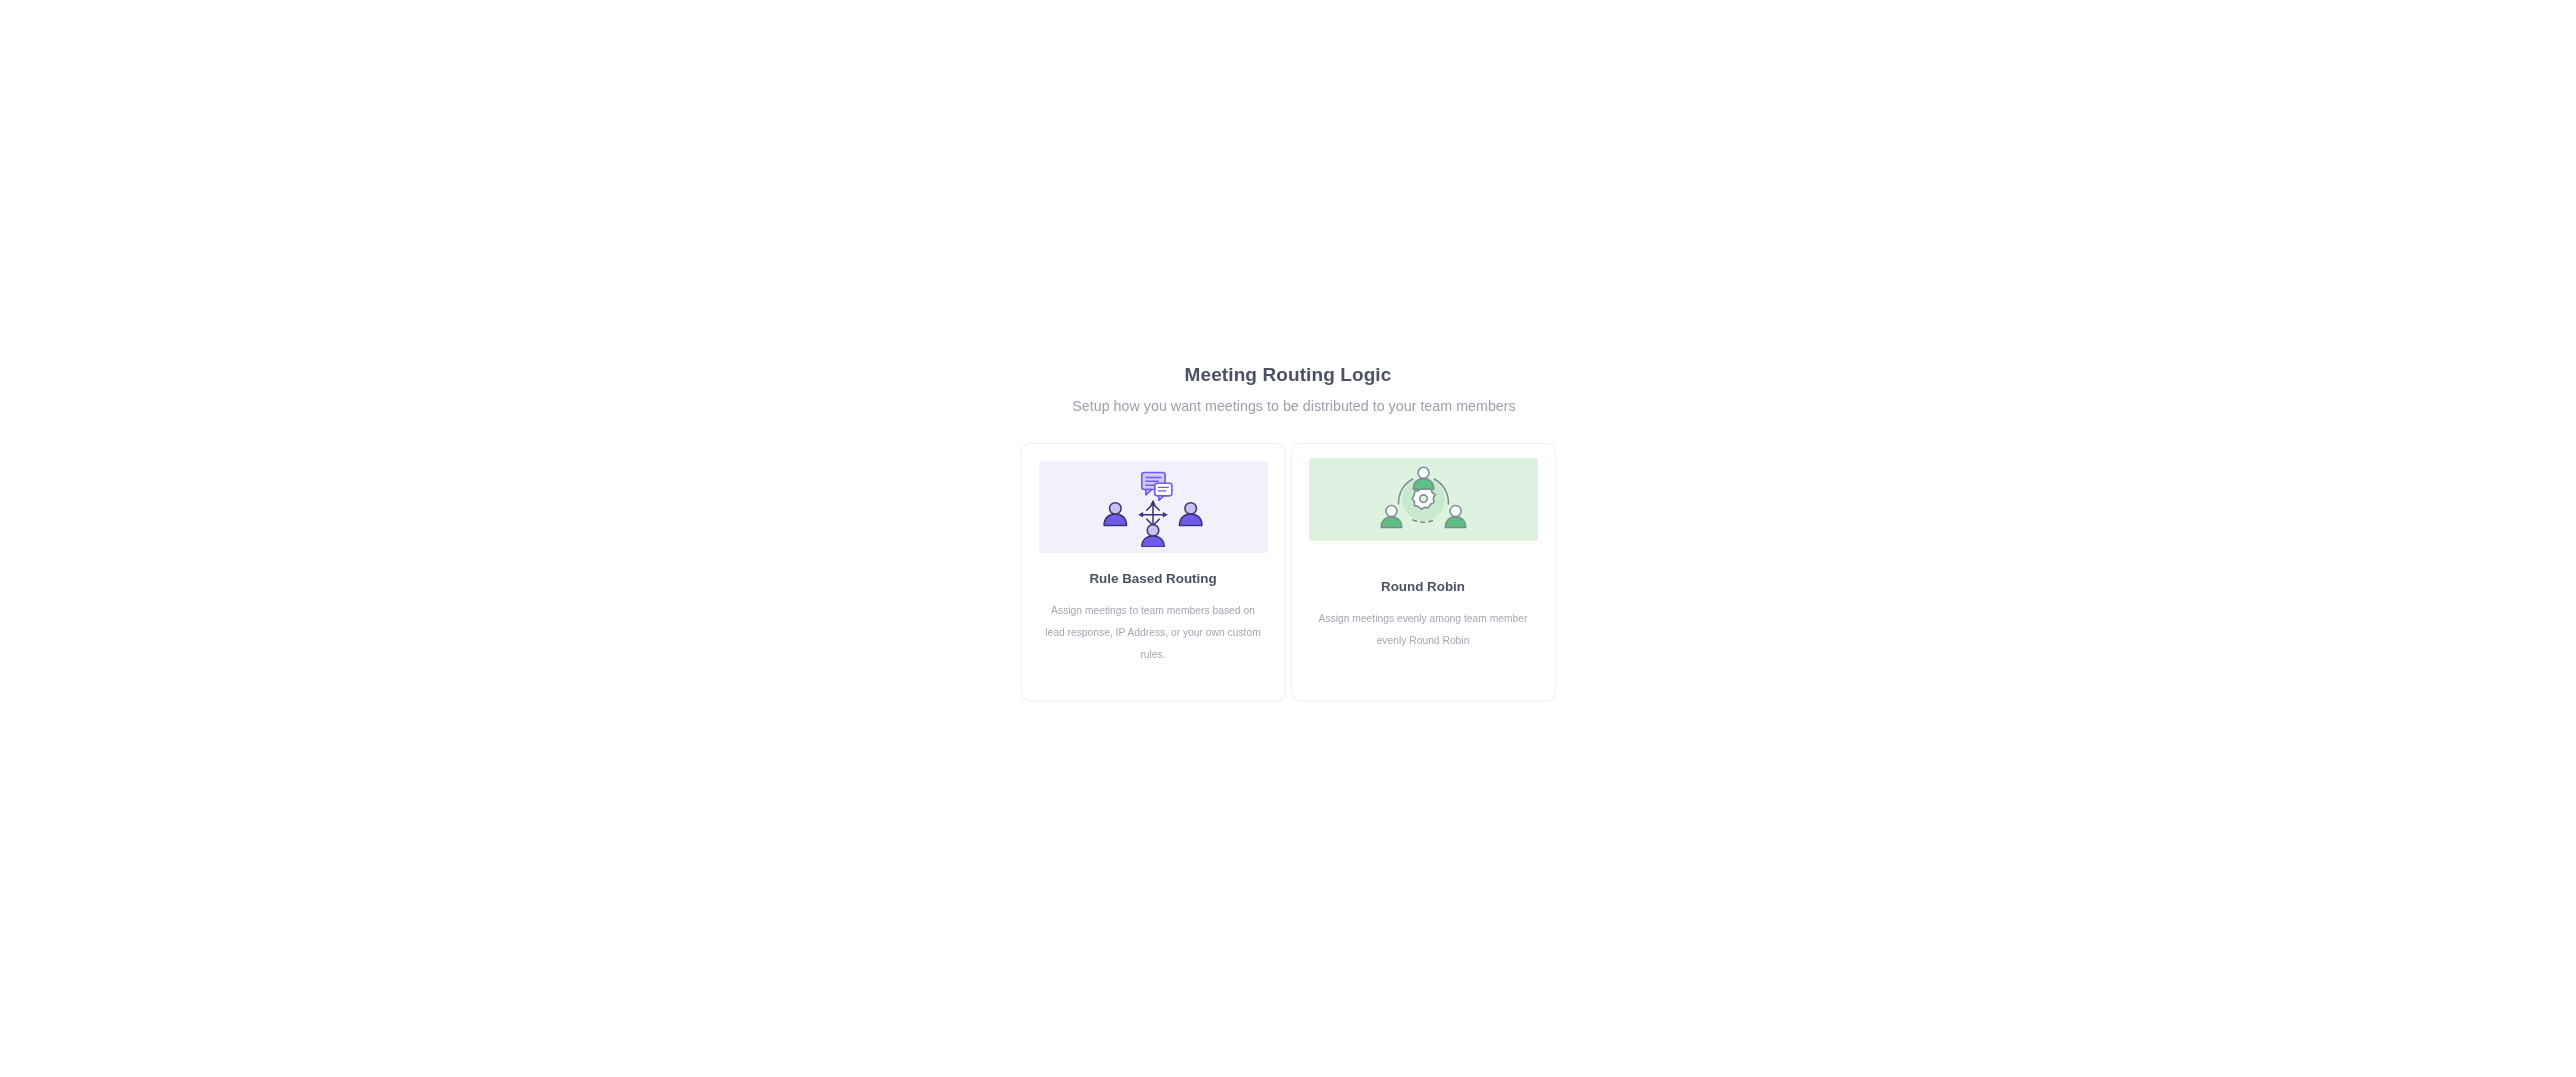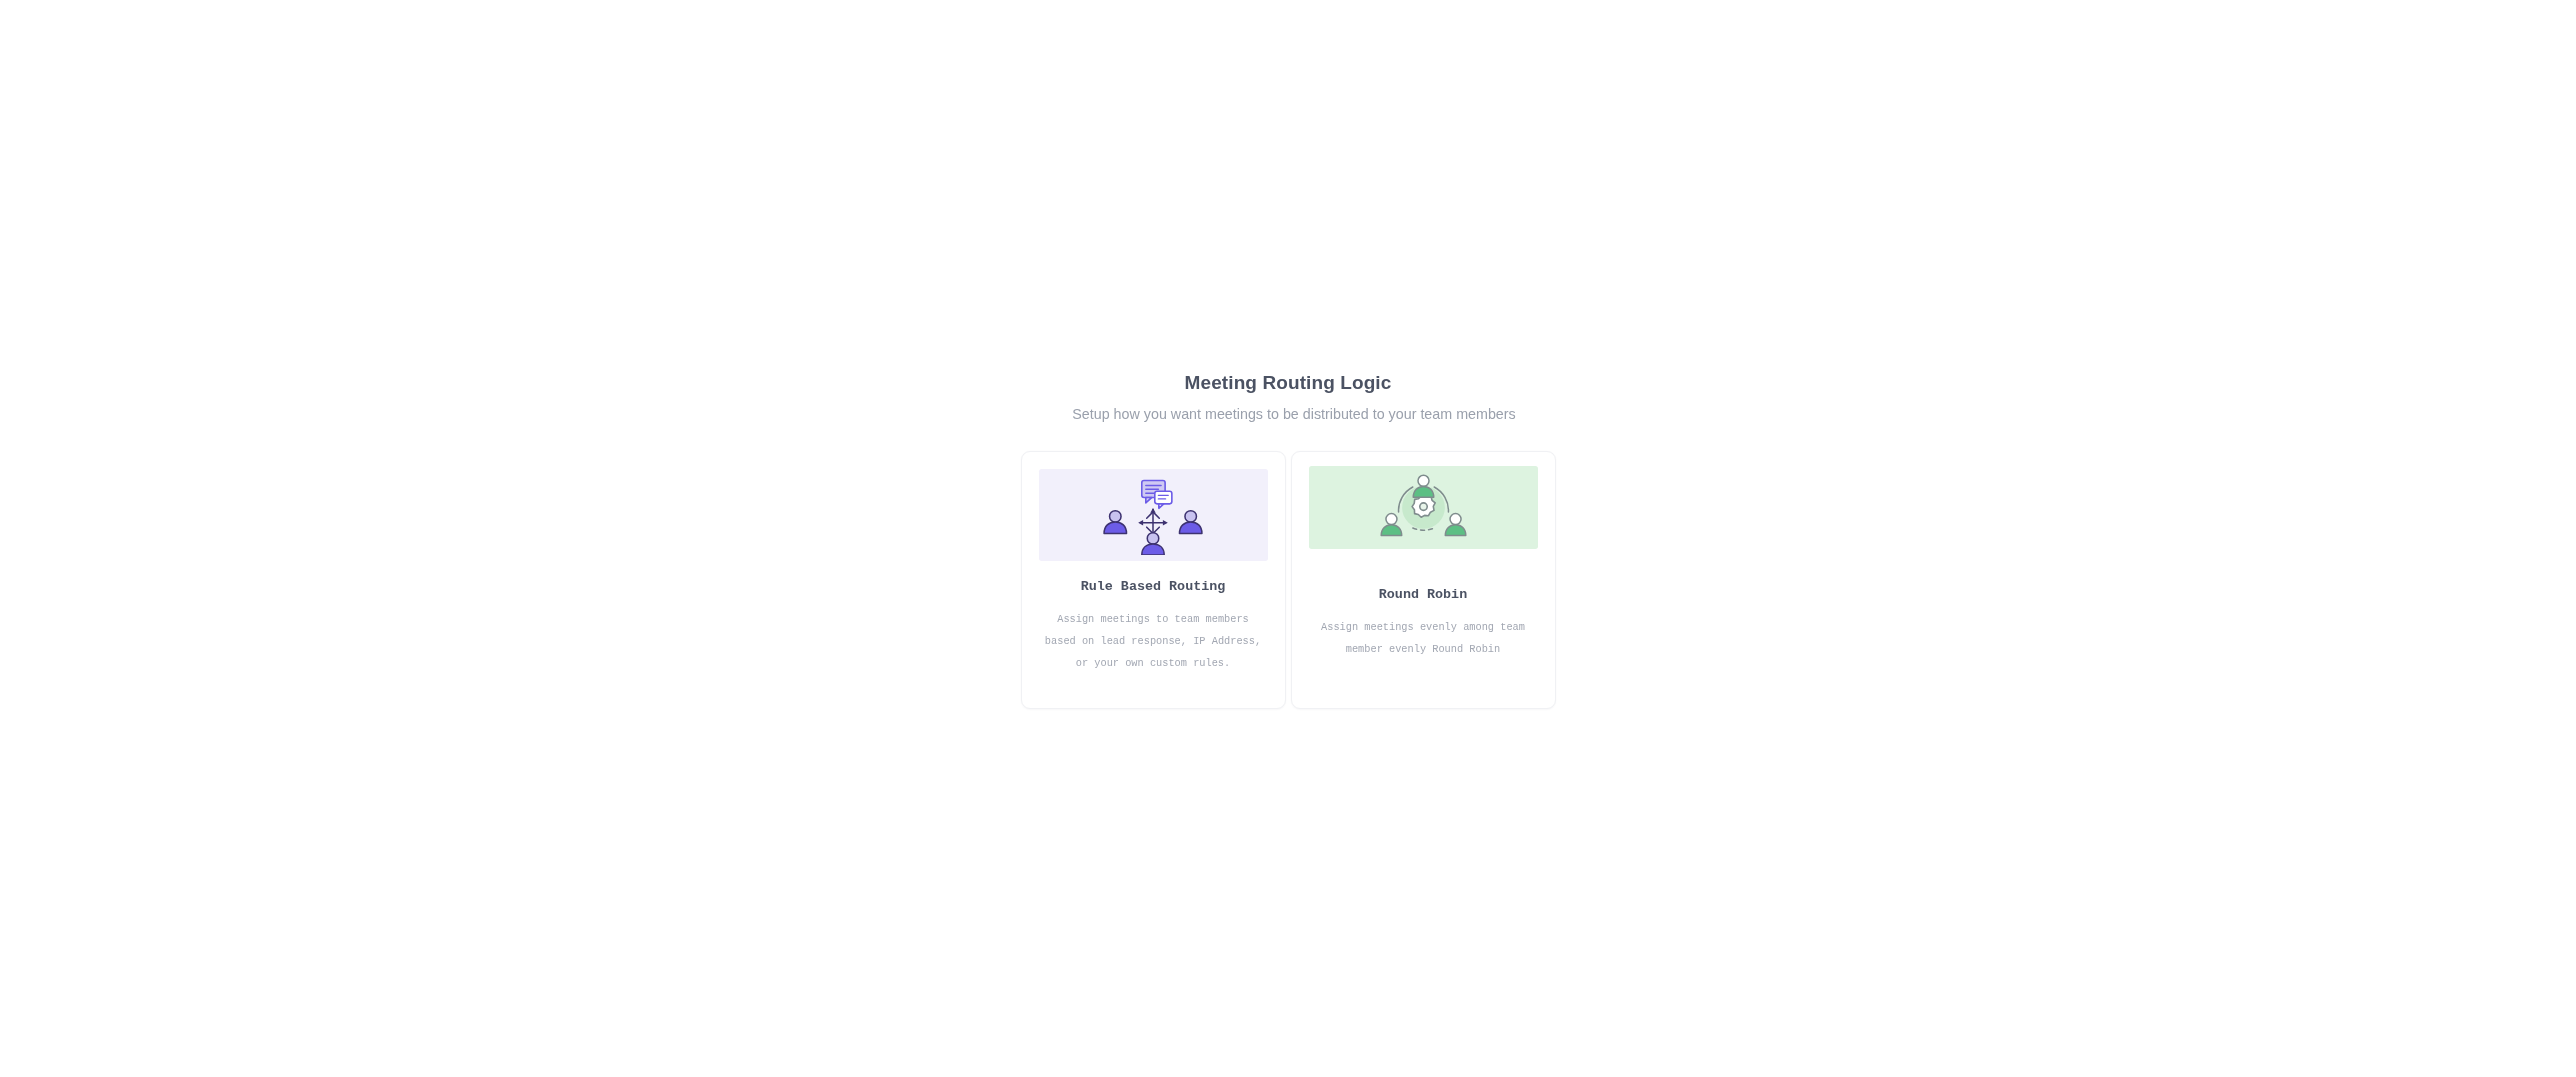--- a/index.html
+++ b/index.html
@@ -33,39 +33,38 @@
     text-align: center;
     width: 100%;
   }
 
   .page-title {
     font-size: 19px;
     font-weight: bold;
     color: #4b5263;
     letter-spacing: 0.1px;
     line-height: 25px;
-    margin: 8px;
+    margin: 0;
   }
 
   .page-subtitle {
     font-size: 14.3px;
     font-weight: normal;
     color: #9aa0ac;
     line-height: 21.5px;
     margin: 9px 0 0 12px;
   }
 
   .cards-row {
     margin-top: 25px;
     display: flex;
     flex-direction: row;
     align-items: center;
     justify-content: center;
     gap: 5px;
-    font-family: Liberation Mono, monospace;
   }
 
   .routing-card {
     width: 265px;
     height: 258px;
     box-sizing: border-box;
     background: #ffffff;
     border: 0.9px solid #f0f1f4;
     border-radius: 9px;
     box-shadow: 0 0.9px 1.8px rgba(24, 30, 48, 0.035);

